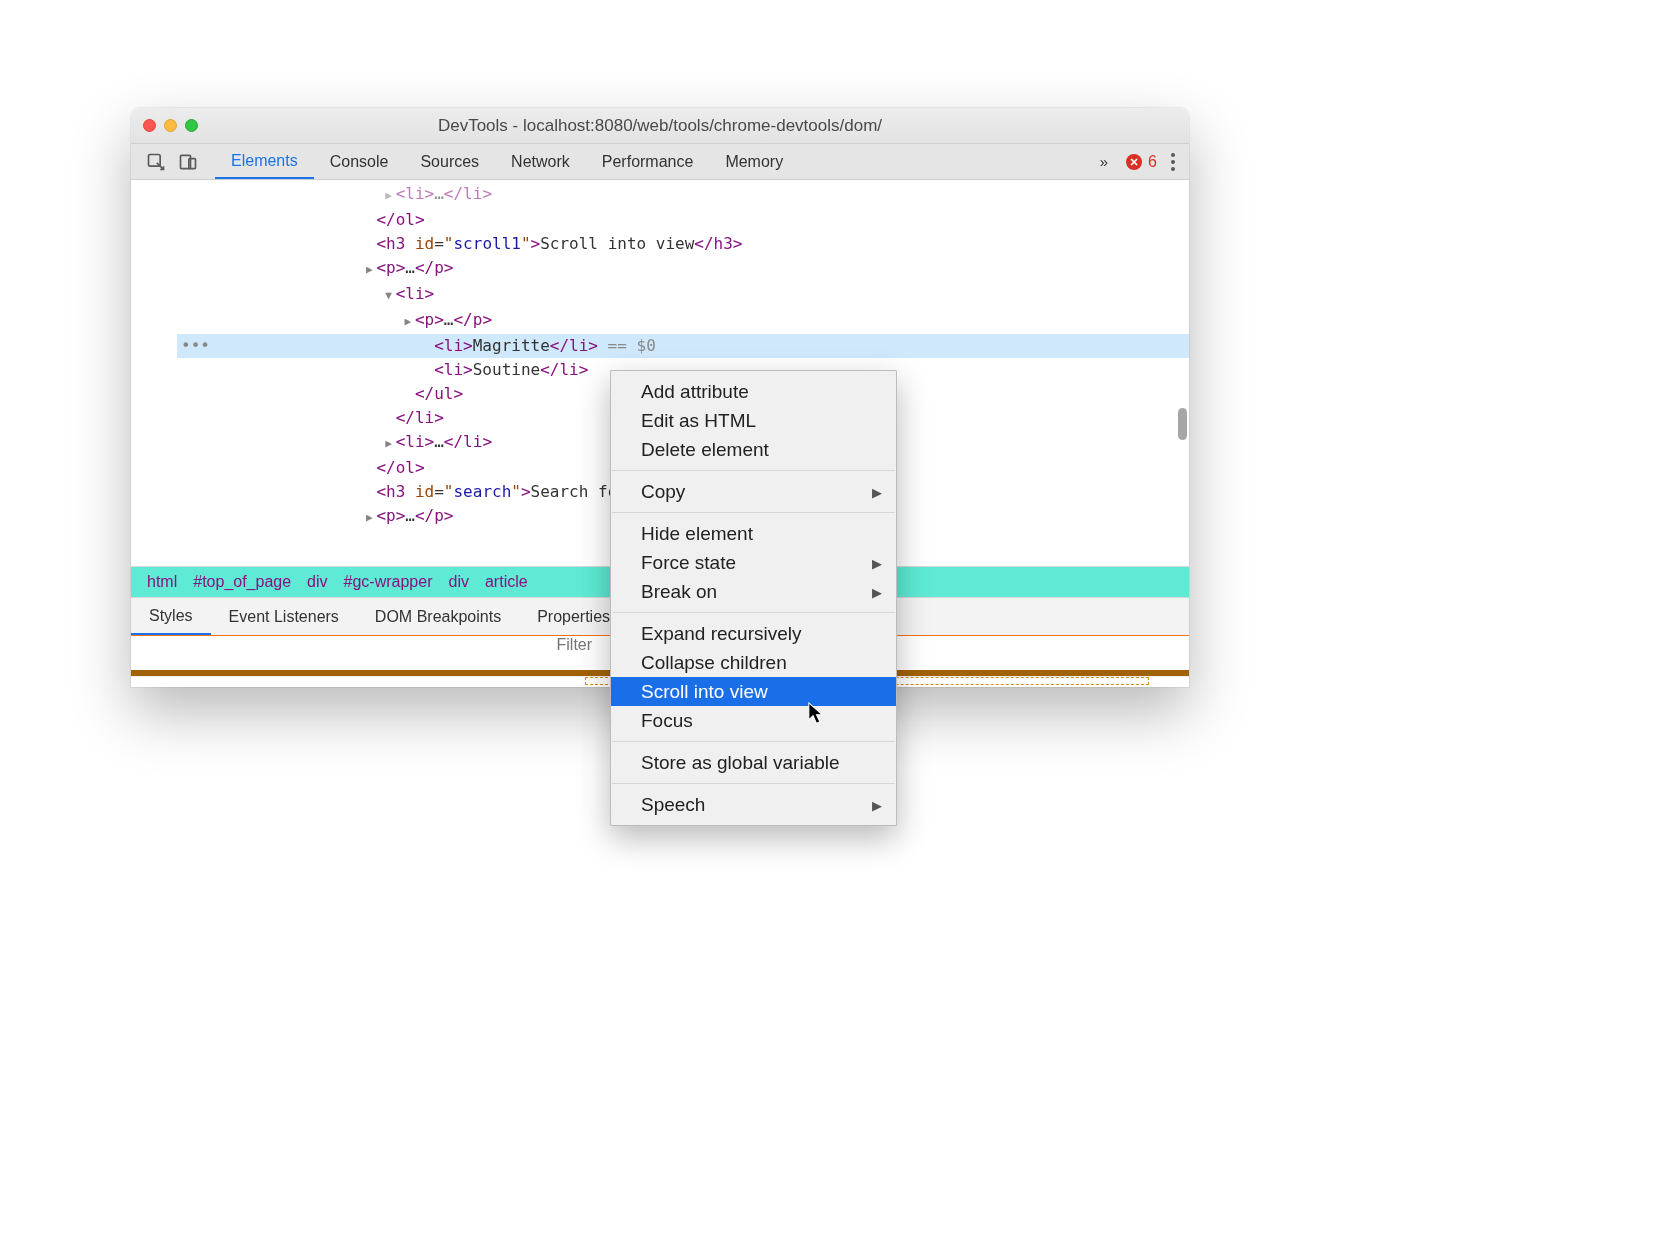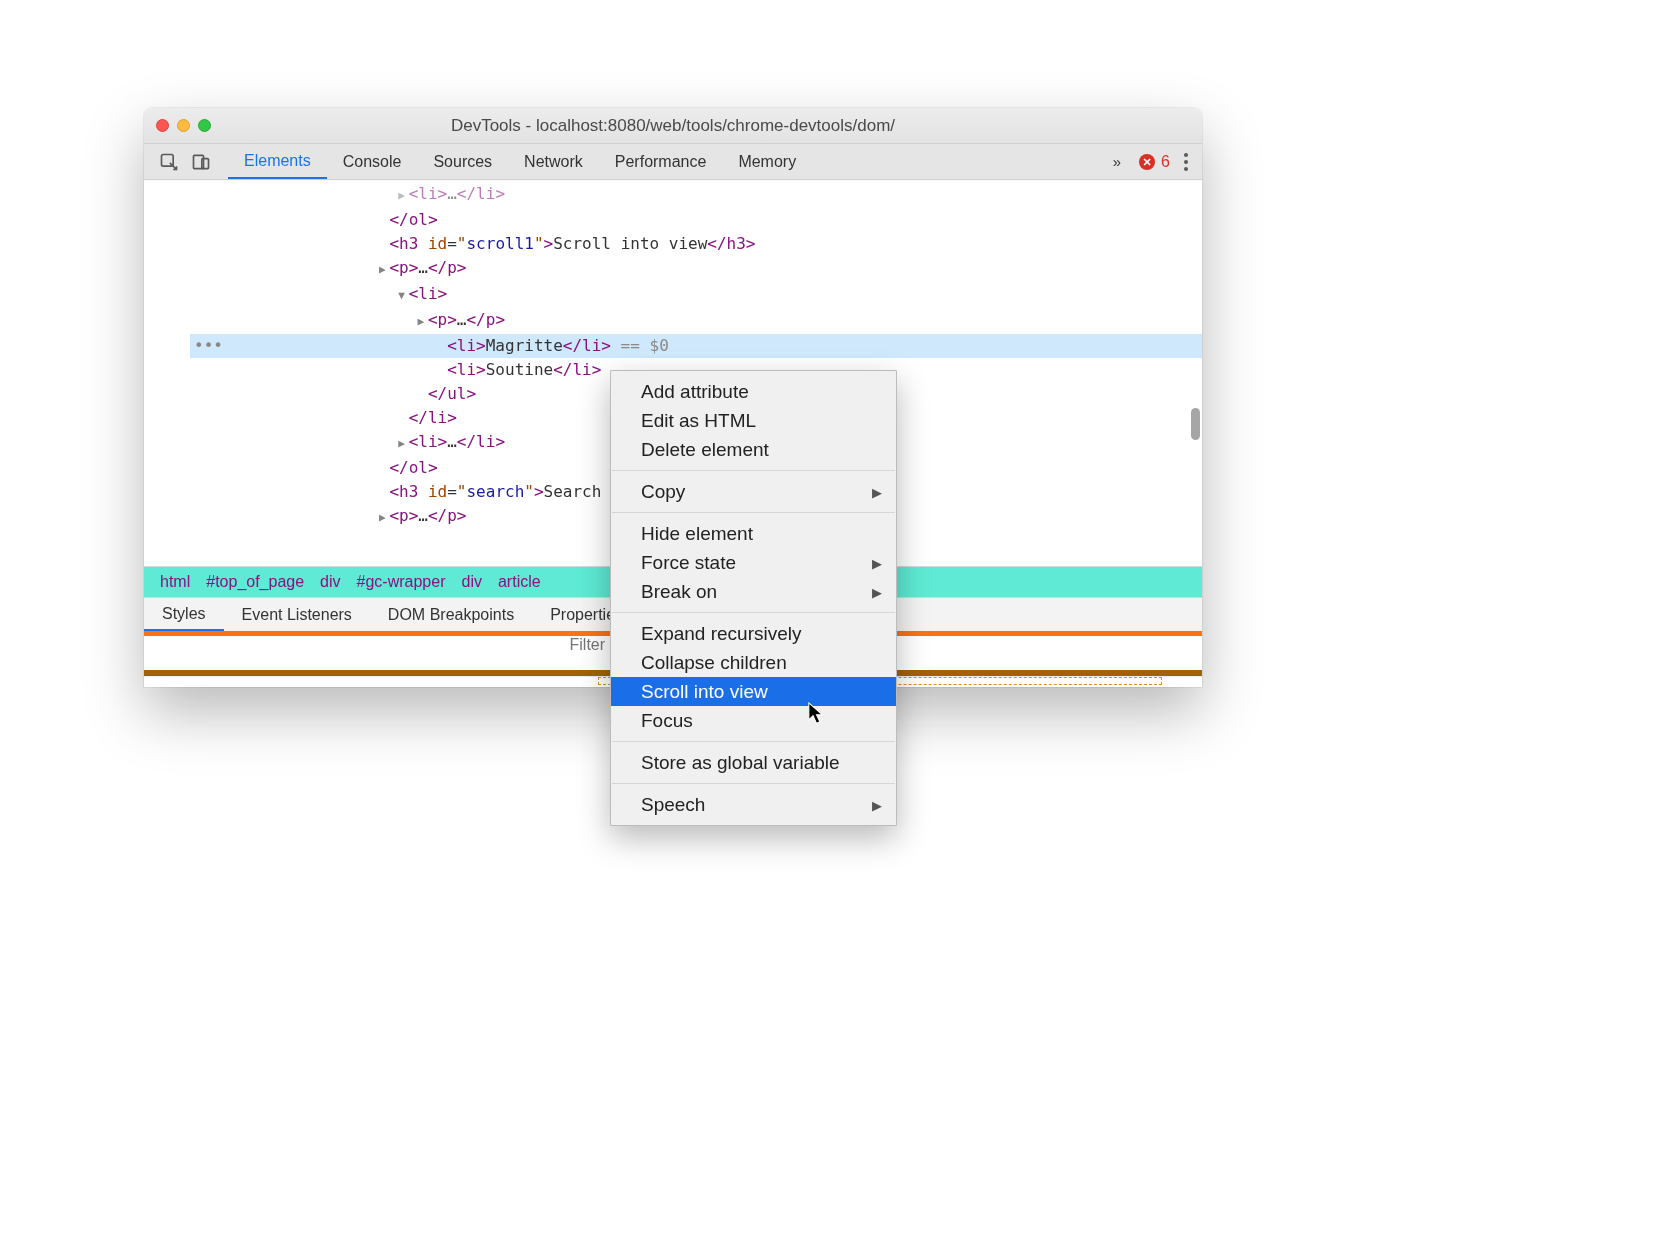--- a/index.html
+++ b/index.html
@@ -4,21 +4,21 @@
 <style>
   * { box-sizing: border-box; margin: 0; padding: 0; }
   body {
     width: 1672px; height: 1260px;
     background: #fff;
     font-family: -apple-system, BlinkMacSystemFont, "Segoe UI", Helvetica, Arial, sans-serif;
     position: relative;
   }
   .window {
     position: absolute;
-    left: 144px; top: 108px;
+    left: 131px; top: 108px;
     width: 1058px; height: 579px;
     background: #fff;
     border-radius: 8px 8px 0 0;
     box-shadow: 0 25px 60px rgba(0,0,0,0.28), 0 0 0 1px rgba(0,0,0,0.06);
     overflow: hidden;
   }
   
   .titlebar {
     height: 36px;
     background: linear-gradient(#ececec,#e3e3e3);
@@ -105,21 +105,21 @@
     background:#5eead4; display:flex; align-items:center; padding: 0 8px;
     font-size:16px;
   }
   .crumb { padding:0 8px; color:#881280; cursor:pointer; position:relative;}
   .crumb::after {
     content:""; position:absolute; right:-1px; top:50%; transform:translateY(-50%);
     width:0;height:0;
   }
   
   .styles-tabs {
-    height: 38px; border-bottom:5px solid #f97316; background:#f3f3f3;
+    height: 38px; border-bottom:1px solid #f97316; background:#f3f3f3;
     display:flex; 
   }
   .st-tab { padding:0 18px; height:100%; display:flex; align-items:center;
     font-size:16px; color:#333; cursor:pointer;}
   .st-tab.active { color:#333; border-bottom:2px solid #1a73e8; }
   
   .filter-row {
     height: 40px; display:flex; align-items:center; padding:0 0 0 0;
     border-bottom:6px solid #a16207;
     flex-direction:column;

